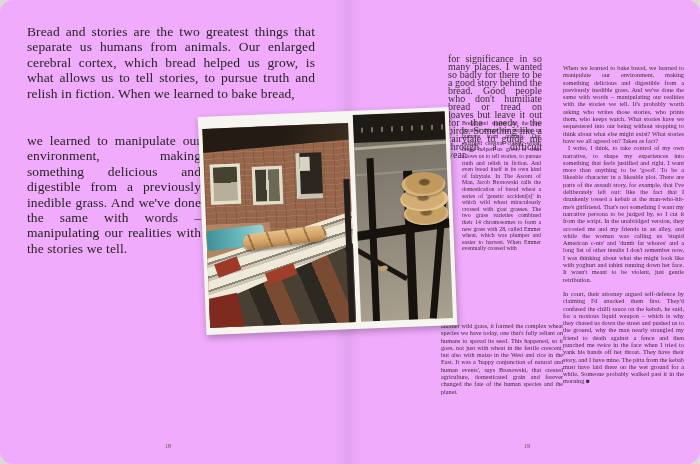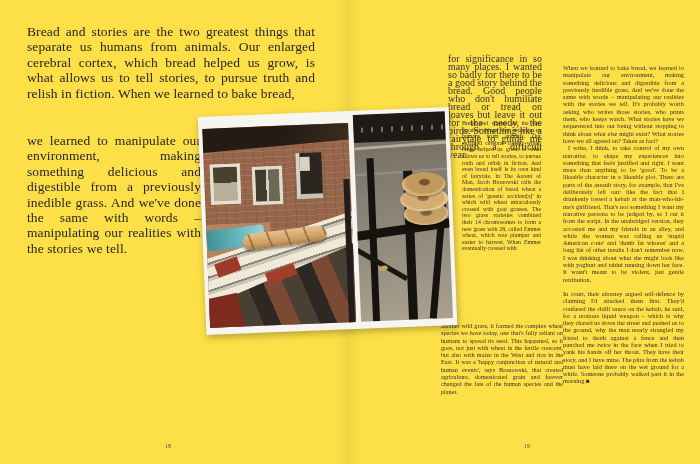--- a/index.html
+++ b/index.html
@@ -1,18 +1,18 @@
 <!DOCTYPE html>
 <html><head>
 <meta charset="utf-8">
 <style>
   html,body{margin:0;padding:0;}
   body{width:700px;height:464px;overflow:hidden;background:#dcdad6;
        font-family:"Liberation Serif","DejaVu Serif",serif;}
-  .spread{position:relative;width:700px;height:464px;background:#fde047;overflow:hidden;}
+  .spread{position:relative;width:700px;height:464px;background:#f0abfc;overflow:hidden;border-radius:13px;}
   .gutter{position:absolute;left:335px;top:0;width:26px;height:100%;
           background:linear-gradient(90deg,rgba(0,0,0,0) 0%,rgba(0,0,0,0.055) 50%,rgba(0,0,0,0) 100%);}
   
   .headline{position:absolute;color:#262422;font-size:13.5px;line-height:15.4px;
             text-align:justify;letter-spacing:.1px;}
   .hl-a{left:27px;top:24px;width:288px;}
   .hl-b{left:27px;top:133px;width:174px;}
   
   .bodytxt{position:absolute;color:#33312d;text-align:justify;}
   .para-a{left:448px;top:55px;width:94px;font-size:10px;line-height:8px;}

